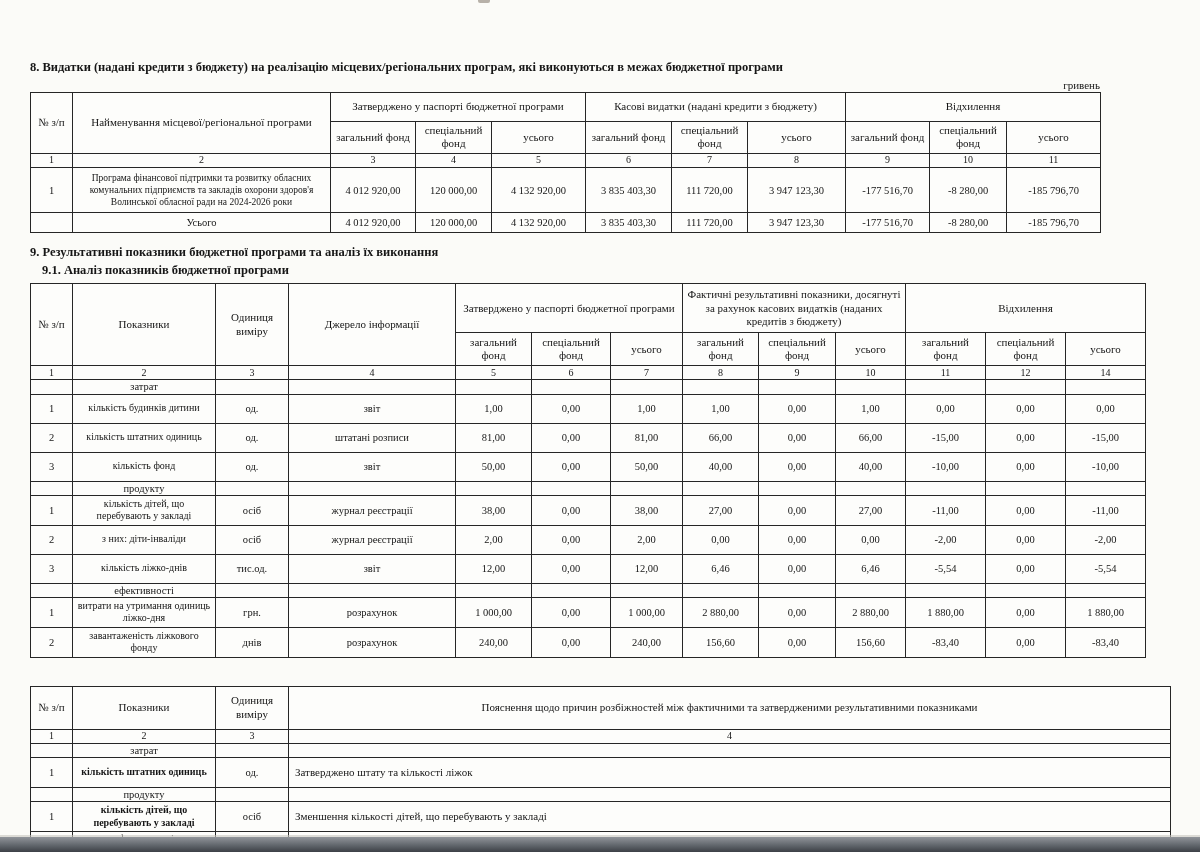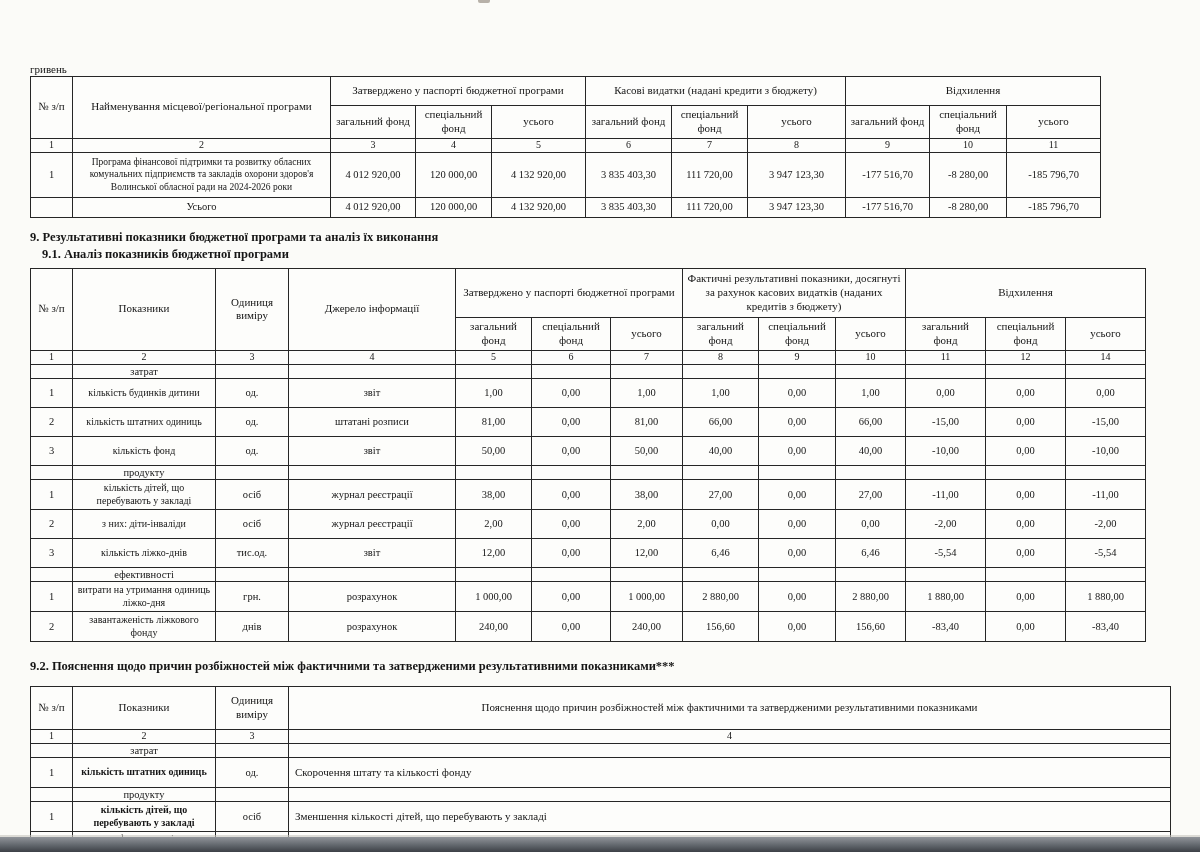--- a/index.html
+++ b/index.html
@@ -7,21 +7,21 @@
     width:1200px;height:852px;
     background:#fbfbf8;
     font-family:"Liberation Serif", serif;
     color:#161616;
     overflow:hidden;
     position:relative;
   }
   .content{padding:60px 0 0 30px;}
   .sec-title{font-weight:bold;font-size:12.5px;line-height:1.25;}
   .sub-title{font-weight:bold;font-size:12.5px;line-height:1.25;padding-left:12px;margin-top:2px;}
-  .currency{width:1070px;text-align:left;font-size:11px;margin:3px 12px 1px 0;}
+  .currency{width:1070px;text-align:right;font-size:11px;margin:3px 12px 1px 0;}
   table{border-collapse:collapse;table-layout:fixed;background:#fdfdfb;}
   th,td{
     border:1px solid #262626;
     font-size:10.5px;
     font-weight:normal;
     text-align:center;
     vertical-align:middle;
     padding:2px 3px;
     line-height:1.25;
     overflow:hidden;
@@ -58,20 +58,21 @@
   }
   .scan-edge{position:absolute;left:0;bottom:15px;width:1200px;height:2px;background:#c8c6c0;opacity:.6;}
 </style>
 </head>
 <body>
 
 <div class="top-smudge"></div>
 
 <div class="content">
 
+  <div class="sec-title">8. Видатки (надані кредити з бюджету) на реалізацію місцевих/регіональних програм, які виконуються в межах бюджетної програми</div>
   <div class="currency">гривень</div>
 
   <table class="t8">
     <colgroup>
       <col style="width:42px">
         <col style="width:258px">
       <col style="width:85px">
         <col style="width:76px">
         <col style="width:94px">
       <col style="width:86px">
@@ -364,21 +365,20 @@
           <td>0,00</td>
           <td>156,60</td>
           <td>-83,40</td>
           <td>0,00</td>
           <td>-83,40</td>
         </tr>
       </tbody>
   </table>
 
   <div class="gap-91-92"></div>
-  <div class="sec-title">9.2. Пояснення щодо причин розбіжностей між фактичними та затвердженими результативними показниками***</div>
   <div class="gap-92-t"></div>
 
   <table class="t92">
     <colgroup>
       <col style="width:42px">
         <col style="width:143px">
         <col style="width:73px">
         <col style="width:882px">
     </colgroup>
     <thead>
@@ -399,21 +399,21 @@
         <tr class="cat">
           <td></td>
           <td>затрат</td>
           <td></td>
           <td></td>
         </tr>
         <tr class="data">
           <td>1</td>
           <td>кількість штатних одиниць</td>
           <td>од.</td>
-          <td>Скорочення штату та кількості фонду</td>
+          <td>Затверджено штату та кількості ліжок</td>
         </tr>
         <tr class="cat">
           <td></td>
           <td>продукту</td>
           <td></td>
           <td></td>
         </tr>
         <tr class="data">
           <td>1</td>
           <td>кількість дітей, що перебувають у закладі</td>

